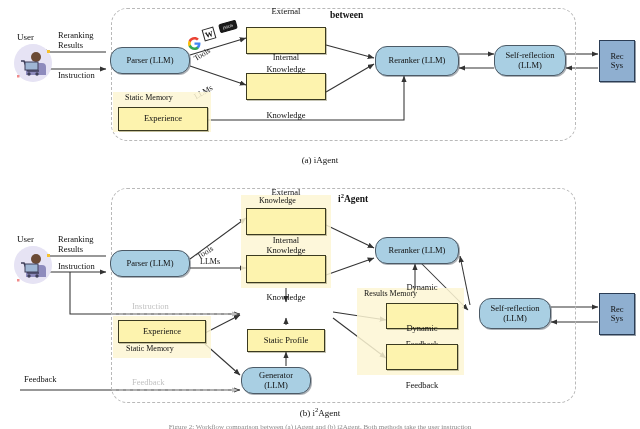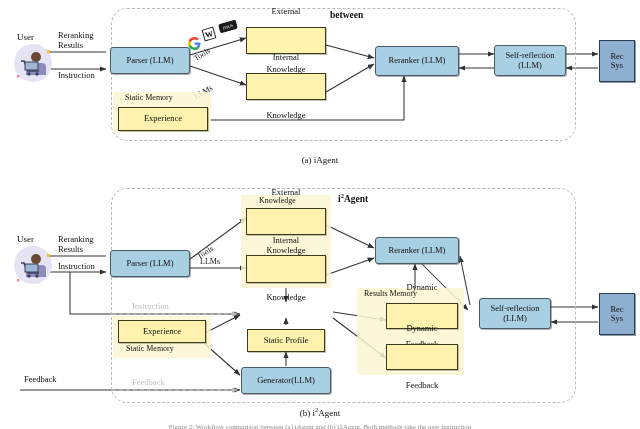--- a/index.html
+++ b/index.html
@@ -2,21 +2,21 @@
 <html><head>
 <meta charset="utf-8">
 <style>
   html,body{margin:0;padding:0;background:#ffffff;}
   body{width:640px;height:429px;position:relative;overflow:hidden;
        font-family:"Liberation Serif", serif;color:#111;}
   .stage{position:absolute;left:0;top:0;width:640px;height:429px;}
   svg.wires{position:absolute;left:0;top:0;width:640px;height:429px;pointer-events:none;}
   .node{position:absolute;box-sizing:border-box;display:flex;align-items:center;
         justify-content:center;text-align:center;line-height:1.08;}
-  .blue{background:#a9cfe3;border:1px solid #4c5a66;border-radius:3px;
+  .blue{background:#a9cfe3;border:1px solid #4c5a66;border-radius:12px;
         box-shadow:1px 1px 0 rgba(70,80,90,.45);}
   .yellow{background:#fdf3ae;border:1.2px solid #3b3a20;
           box-shadow:1px 1px 0 rgba(90,85,40,.35);gap:48px;}
   .slate{background:#8fafd0;border:1.4px solid #2b3d55;
          box-shadow:1px 1px 0 rgba(40,55,75,.5);}
   .panel{position:absolute;background:#fdf6d3;opacity:.85;}
   .dashbox{position:absolute;border:1px dashed #b9b9b9;border-radius:16px;box-sizing:border-box;}
   .lbl{position:absolute;white-space:nowrap;}
   .ghost{color:#c2c2c2;}
   .rot-tools{transform:rotate(-32deg);transform-origin:left bottom;}
@@ -232,21 +232,21 @@
     <span>Knowledge</span>
   </div>
 
 
   <div class="panel" style="left:113px;top:316px;width:98px;height:42px;"></div>
   <div class="node yellow" style="left:118px;top:320px;width:88px;height:23px;font-size:8.5px;">Experience</div>
   <div class="lbl" style="left:126px;top:344px;font-size:8px;">Static Memory</div>
 
   <div class="node yellow" style="left:247px;top:329px;width:78px;height:23px;font-size:8.5px;">Static Profile</div>
 
-  <div class="node blue" style="left:241px;top:367px;width:90px;height:27px;font-size:8.5px;">
+  <div class="node blue" style="left:241px;top:367px;width:70px;height:27px;font-size:8.5px;flex-direction:column;">
     <span>Generator</span>
     <span>(LLM)</span>
   </div>
 
   <div class="panel" style="left:357px;top:288px;width:107px;height:87px;"></div>
   <div class="lbl" style="left:364px;top:289px;font-size:8px;">Results Memory</div>
   <div class="node yellow" style="left:386px;top:303px;width:72px;height:26px;font-size:8.5px;flex-direction:column;">
     <span>Dynamic</span>
     <span>Feedback</span>
   </div>

